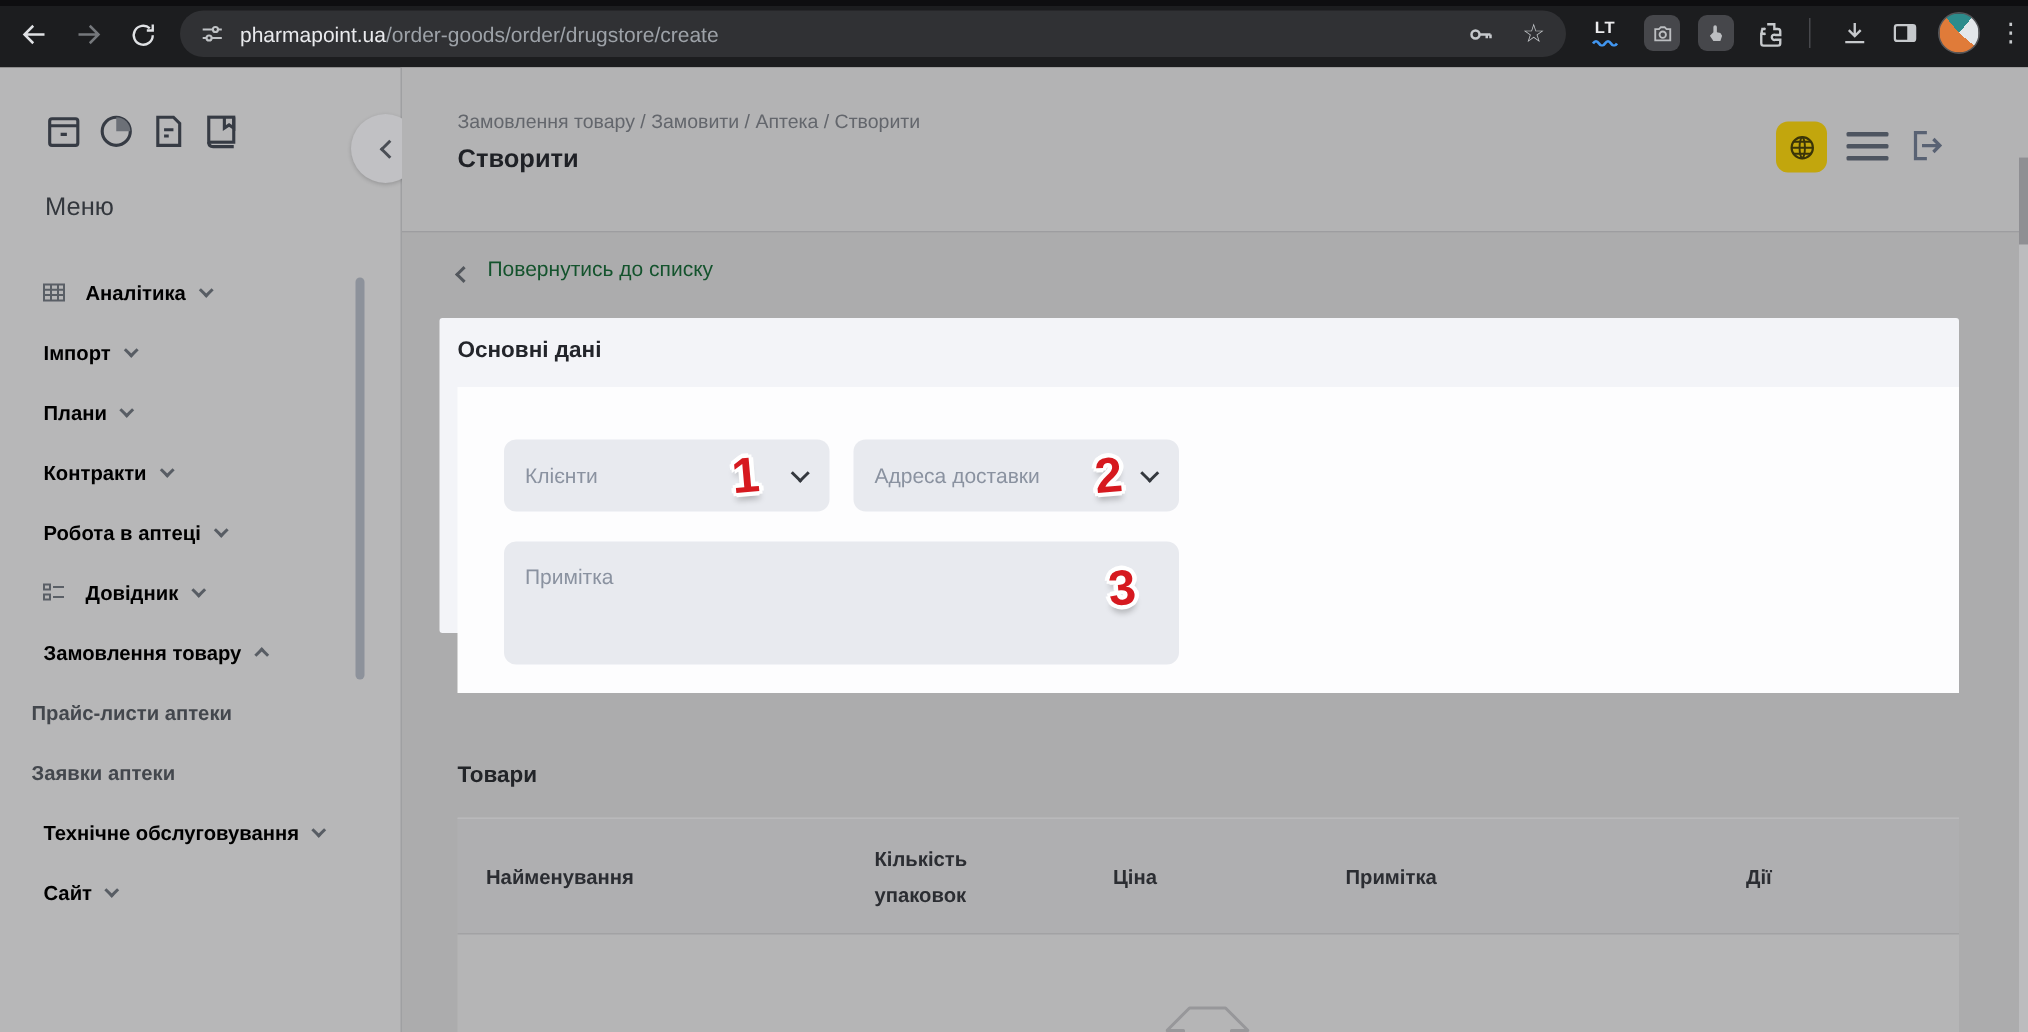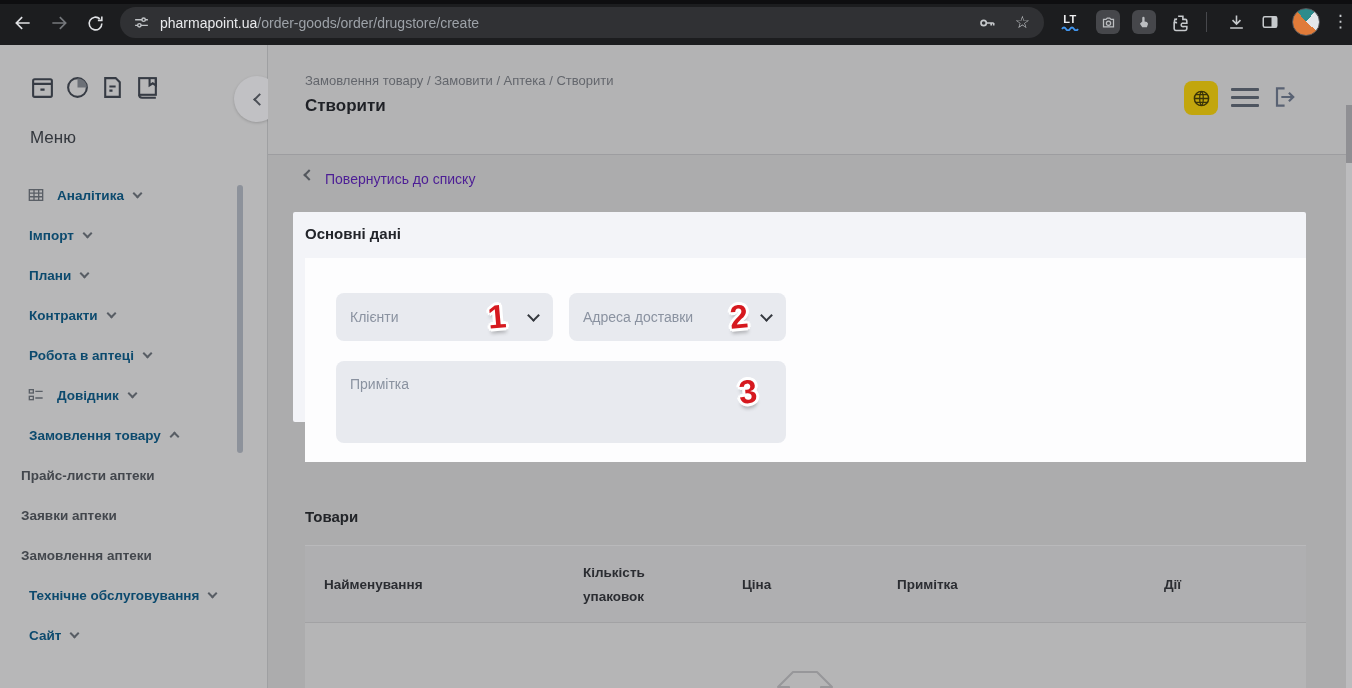--- a/index.html
+++ b/index.html
@@ -29,21 +29,21 @@
   
   .app { position:absolute; left:0; top:45px; width:1352px; height:643px; }
 
   
   .sidebar { position:absolute; left:0; top:0; width:268px; height:643px; background:#b7b7b8; border-right:1px solid #9fa0a2; }
   .logo-row { position:absolute; left:30px; top:30px; display:flex; gap:10px; }
   .logo-row svg { display:block; }
   .menu-title { position:absolute; left:30px; top:83px; font-size:17px; color:#33373d; }
   .nav { position:absolute; left:0; top:130px; width:268px; }
   .nav-item { position:relative; height:40px; display:flex; align-items:center; padding-left:29px;
-              font-size:13.5px; font-weight:bold; color:#0c4a6e; cursor:pointer; }
+              font-size:13.5px; font-weight:bold; color:#000000; cursor:pointer; }
   .nav-item.with-icon { padding-left:57px; }
   .nav-item .nav-ic { position:absolute; left:28px; top:12px; }
   .nav-item.sub { padding-left:21px; font-weight:bold; color:#43474d; }
   .chev { display:inline-block; width:7px; height:7px; border-right:2px solid #585d64; border-bottom:2px solid #585d64;
           transform:rotate(45deg); margin-left:10px; margin-bottom:3px; }
   .chev.up { transform:rotate(225deg); margin-bottom:-2px; }
   .sb-thumb { position:absolute; left:237px; top:140px; width:6px; height:268px; background:#8d929b; border-radius:3px; }
   .collapse-btn { position:absolute; left:234px; top:31px; width:46px; height:46px; border-radius:50%;
                   background:#c1c1c4; box-shadow:0 1px 3px rgba(0,0,0,.18); display:flex; align-items:center; justify-content:center; }
   .collapse-btn .chev-left { width:9px; height:9px; border-left:2.5px solid #4a4e55; border-bottom:2.5px solid #4a4e55;
@@ -53,21 +53,21 @@
   .main { position:absolute; left:268px; top:0; width:1084px; height:643px; background:#acacad; }
   .main-header { position:absolute; left:0; top:0; width:100%; height:110px; background:#b3b3b4; border-bottom:1px solid #9d9da0; }
   .breadcrumb { position:absolute; left:37px; top:28px; font-size:13px; color:#63666c; }
   .page-title { position:absolute; left:37px; top:51px; font-size:17px; font-weight:bold; color:#1f2126; }
   .globe-btn { position:absolute; left:916px; top:36px; width:34px; height:34px; background:#c2a60d; border-radius:8px;
                display:flex; align-items:center; justify-content:center; }
   .hamburger { position:absolute; left:963px; top:43px; width:28px; }
   .hamburger div { height:3px; background:#4e5560; border-radius:1px; margin-bottom:5px; }
   .logout-btn { position:absolute; left:1002px; top:39px; }
 
-  .back-link { position:absolute; left:37px; top:126px; font-size:14px; color:#4c1d95; display:flex; align-items:flex-start; cursor:pointer; }
+  .back-link { position:absolute; left:37px; top:126px; font-size:14px; color:#14532d; display:flex; align-items:flex-end; cursor:pointer; }
   .back-link .chev-l { width:8px; height:8px; border-left:2px solid #53575d; border-bottom:2px solid #53575d;
                        transform:rotate(45deg); margin-right:12px; }
 
   
   .card { position:absolute; left:25px; top:167px; width:1013px; height:210px; background:#f3f4f8; border-radius:2px; }
   .card-title { position:absolute; left:12px; top:13px; font-size:15px; font-weight:bold; color:#23252b; }
   .card-inner { position:absolute; left:12px; top:46px; width:1001px; height:204px; background:#fdfdfe; }
   .field { position:absolute; height:48px; width:217px; background:#e8eaef; border-radius:8px; cursor:pointer; }
   .field .ph { position:absolute; left:14px; top:16px; font-size:14px; color:#8a92a0; }
   .field .dd-chev { position:absolute; right:15px; top:18px; width:9px; height:9px;
@@ -235,23 +235,20 @@
       <div class="nav-item">
           <span>Замовлення товару</span>
           <span class="chev up"></span>
         </div>
       <div class="nav-item sub">
           <span>Прайс-листи аптеки</span>
         </div>
       <div class="nav-item sub">
           <span>Заявки аптеки</span>
         </div>
-      <div class="nav-item sub">
-          <span>Замовлення аптеки</span>
-        </div>
       <div class="nav-item">
           <span>Технічне обслуговування</span>
           <span class="chev"></span>
         </div>
       <div class="nav-item">
           <span>Сайт</span>
           <span class="chev"></span>
         </div>
     </div>
     <div class="sb-thumb"></div>

